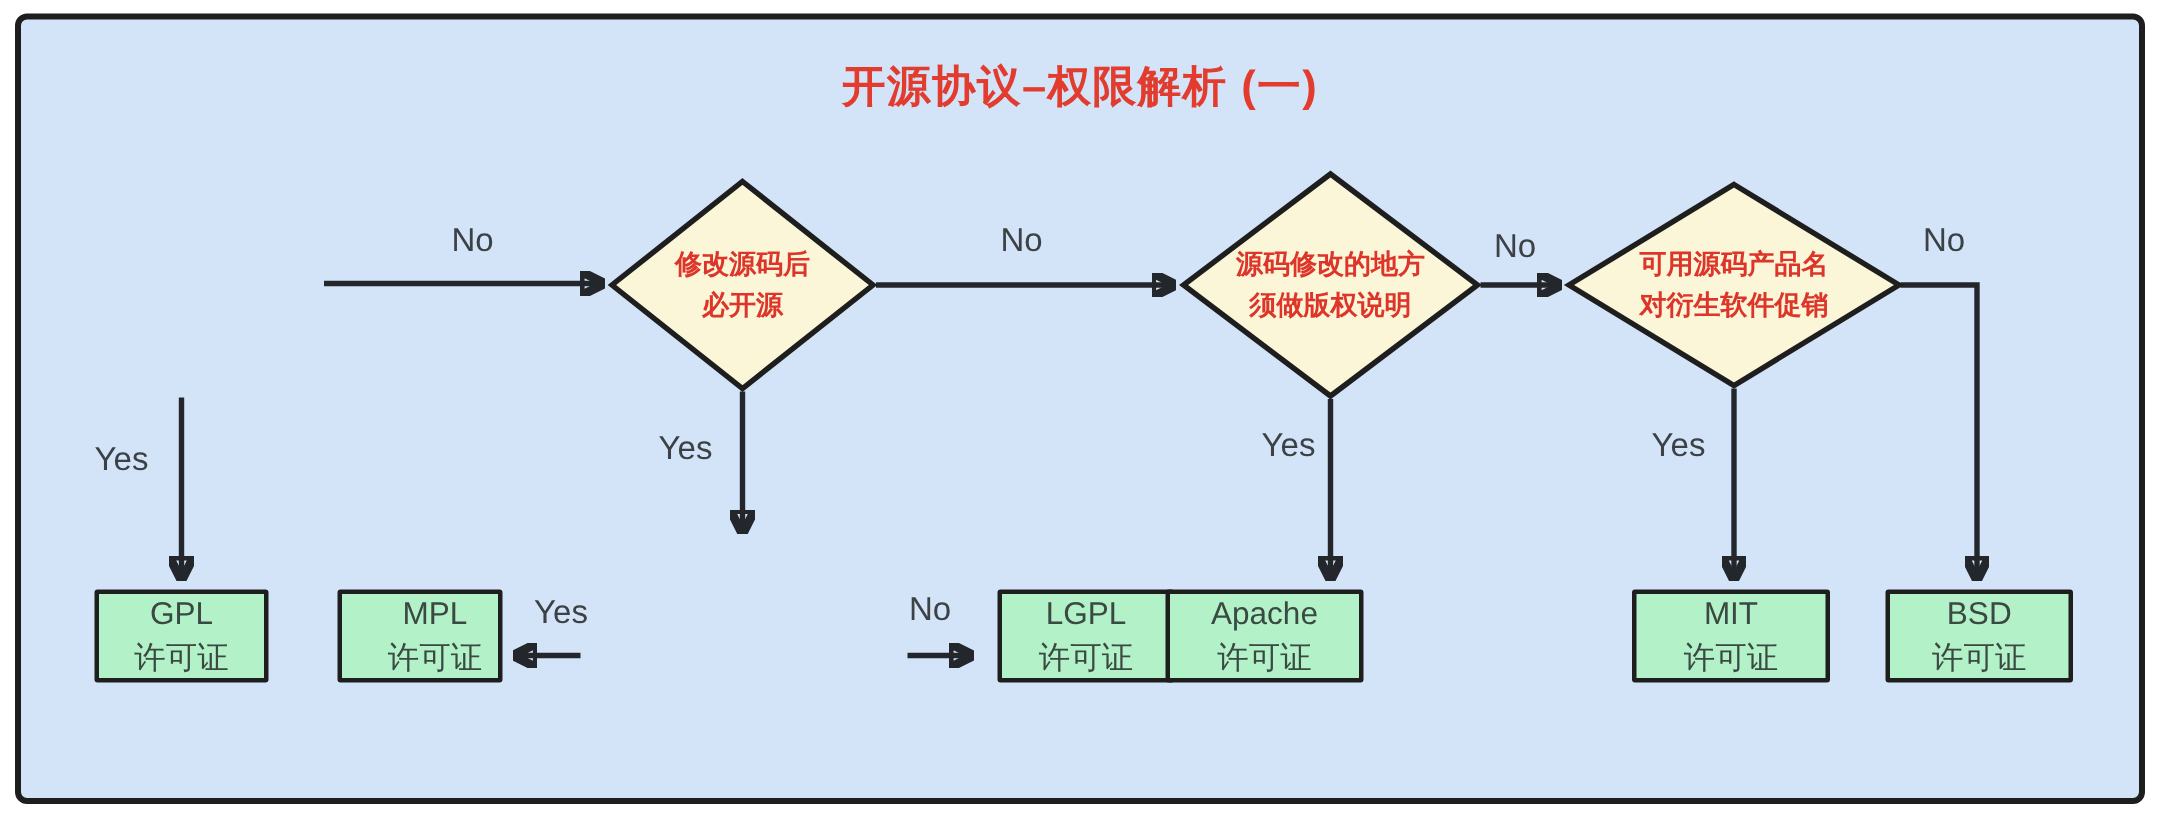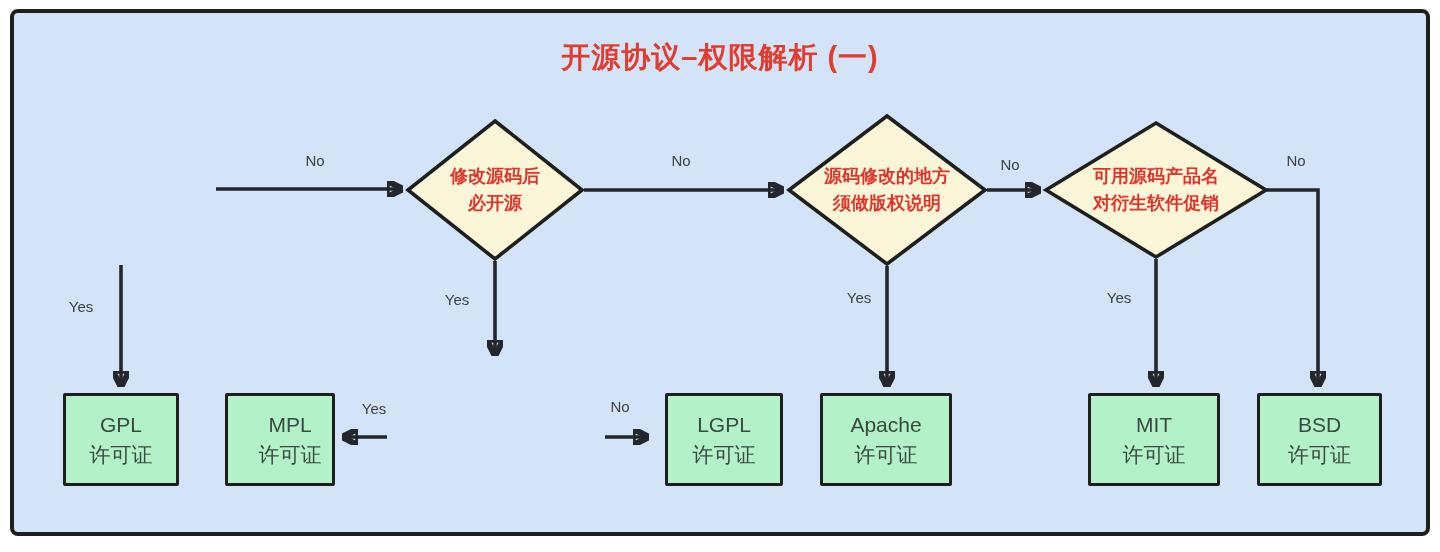--- a/index.html
+++ b/index.html
@@ -9,31 +9,31 @@
   }
   html,body{margin:0;padding:0;background:#ffffff;}
   .canvas{position:relative;width:1440px;height:552px;background:#ffffff;overflow:hidden;
           font-family:"Liberation Sans","DejaVu Sans",sans-serif;}
   .frame{position:absolute;left:10px;top:9px;width:1420px;height:527px;box-sizing:border-box;
          border:4px solid var(--frame);border-radius:8px;background:var(--bg-blue);}
   .title{position:absolute;left:0;right:0;top:38px;text-align:center;font-size:29px;
          font-weight:bold;color:var(--title);letter-spacing:1px;}
   .edges{position:absolute;left:0;top:0;width:1440px;height:552px;pointer-events:none;}
   .edges line,.edges path{stroke:var(--arrow);stroke-width:3.6;fill:none;}
-  .elabel{position:absolute;transform:translate(-50%,-50%);font-size:15px;color:var(--label-text);
+  .elabel{position:absolute;transform:translate(-50%,-50%);font-size:22px;color:var(--label-text);
           white-space:nowrap;}
   .diamond{position:absolute;}
   .diamond svg{position:absolute;left:0;top:0;width:100%;height:100%;overflow:visible;}
   .diamond polygon{fill:var(--diamond-fill);stroke:var(--frame);stroke-width:3.6;
                    vector-effect:non-scaling-stroke;stroke-linejoin:miter;}
   .dtext{position:absolute;inset:0;display:flex;flex-direction:column;justify-content:center;
          align-items:center;text-align:center;font-size:18px;font-weight:bold;
          color:var(--diamond-text);line-height:1.5;}
   .dtext span{display:block;}
-  .box{position:absolute;box-sizing:border-box;height:93px;border:3.6px solid var(--frame);
+  .box{position:absolute;box-sizing:border-box;height:62px;border:3.6px solid var(--frame);
        border-radius:2px;background:var(--box-fill);display:flex;flex-direction:column;
        justify-content:center;align-items:center;text-align:center;font-size:21px;
        color:var(--box-text);line-height:1.4;}
   .box span{display:block;}
   .watermark{position:absolute;right:5px;top:510px;font-size:17px;color:var(--watermark);
              opacity:.85;z-index:5;letter-spacing:1px;}
 </style>
 </head>
 <body>
 
@@ -104,21 +104,21 @@
       <span>许可证</span>
   </div>
   <div class="box" style="left:225px;top:393px;width:110px;padding-left:20px;">
     <span>MPL</span>
       <span>许可证</span>
   </div>
   <div class="box" style="left:650px;top:393px;width:118px;margin-left:15px;">
     <span>LGPL</span>
       <span>许可证</span>
   </div>
-  <div class="box" style="left:820px;top:393px;width:132px;">
+  <div class="box" style="left:777px;top:393px;width:132px;">
     <span>Apache</span>
       <span>许可证</span>
   </div>
   <div class="box" style="left:1088px;top:393px;width:132px;">
     <span>MIT</span>
       <span>许可证</span>
   </div>
   <div class="box" style="left:1257px;top:393px;width:125px;">
     <span>BSD</span>
       <span>许可证</span>

